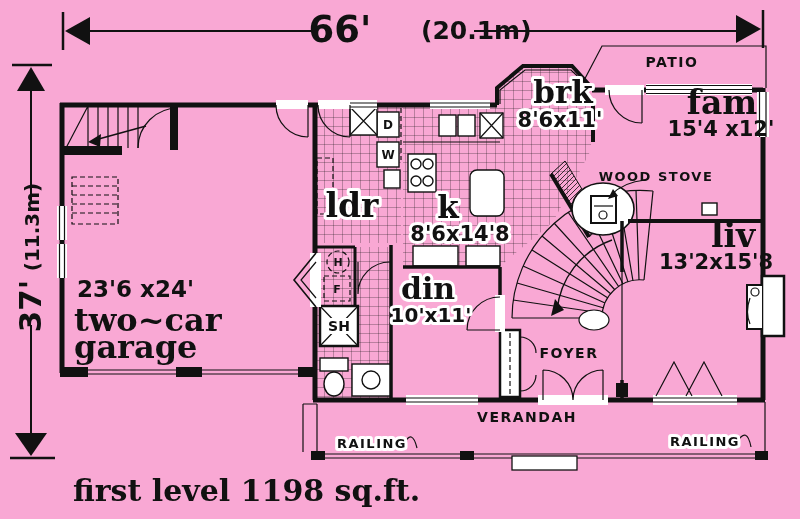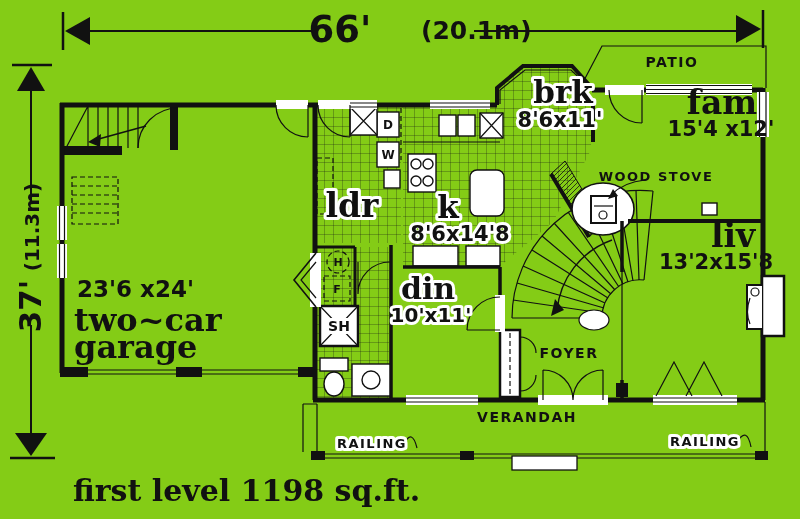--- a/index.html
+++ b/index.html
@@ -1,16 +1,16 @@
 <!DOCTYPE html>
 <html><head>
 <meta charset="utf-8">
 <style>
   html,body{margin:0;padding:0;background:#e8e8e8;}
-  .page{width:800px;height:519px;background:#84cc16;position:relative;margin:0 auto;
+  .page{width:800px;height:519px;background:#f9a8d4;position:relative;margin:0 auto;
         font-family:"DejaVu Sans",sans-serif;}
   svg{display:block}
   .wall{stroke:#111;fill:none}
   .thin{stroke:#111;stroke-width:1.2;fill:none}
   .fix{fill:#fff;stroke:#111;stroke-width:1.4}
   .dash{stroke:#111;stroke-width:1.2;fill:none;stroke-dasharray:5 3}
   text{fill:#111}
   .roomname{font-family:"DejaVu Serif",serif;font-weight:bold}
   .roomsize{font-family:"DejaVu Sans",sans-serif;font-weight:bold}
   .caps{font-family:"DejaVu Sans",sans-serif;font-weight:bold;letter-spacing:1.5px}

